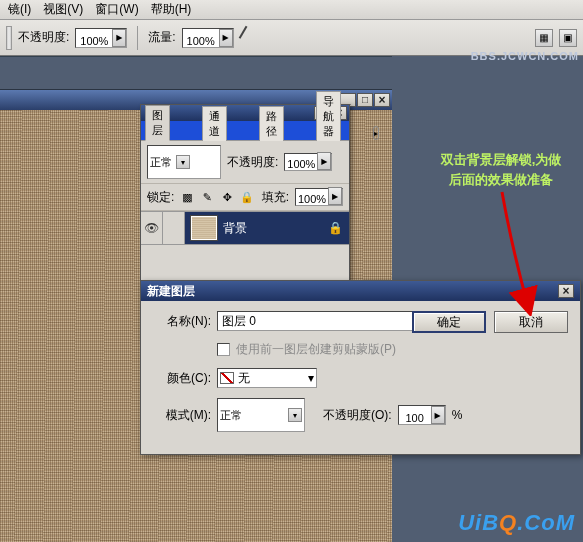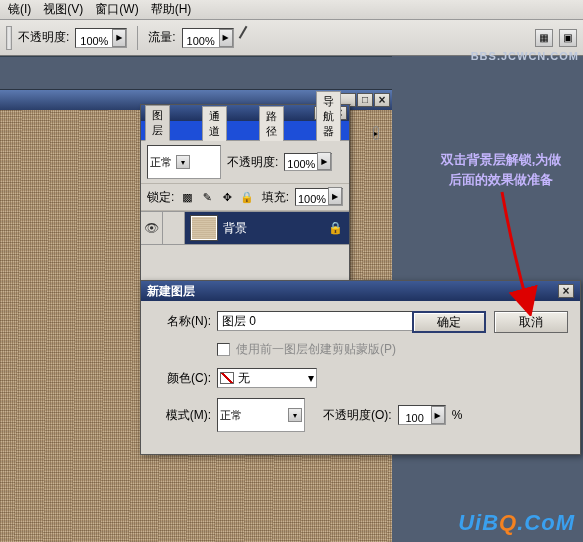--- a/index.html
+++ b/index.html
@@ -53,21 +53,21 @@
 .dlg-row label { width: 58px; text-align: right; color: #000; }
 .text-in { flex: 1; height: 20px; border: 1px inset #999; background: #fff; padding: 0 4px; font-size: 12px; }
 .chk { width: 13px; height: 13px; border: 1px inset #999; background: #fff; }
 .disabled { color: #8a8a8a; }
 .color-sel { display: flex; align-items: center; border: 1px inset #999; background: #fff; height: 20px; width: 100px; padding: 0 2px; gap: 4px; }
 .color-box { width: 14px; height: 12px; background: #fff; border: 1px solid #666; position: relative; }
 .color-box::after { content:''; position:absolute; inset:0; background: linear-gradient(45deg, transparent 45%, #c00 45% 55%, transparent 55%); }
 .dlg-btns { position: absolute; right: 12px; top: 10px; display: flex; flex-direction: row; gap: 8px; }
 .dlg-btn { width: 74px; height: 22px; background: linear-gradient(#f0eee8,#d0ccc4); border: 1px solid #666; box-shadow: inset 1px 1px #fff; font-size: 12px; }
 .btn-default { border: 2px solid #2a3c70; }
-.hint { position: absolute; right: 12px; top: 150px; width: 140px; color: #c4b5fd; font-weight: bold; font-size: 13px; line-height: 20px; text-align: center; }
+.hint { position: absolute; right: 12px; top: 150px; width: 140px; color: #bef264; font-weight: bold; font-size: 13px; line-height: 20px; text-align: center; }
 .arrow-svg { position: absolute; left: 452px; top: 188px; width: 90px; height: 128px; pointer-events: none; }
 .watermark { position: absolute; right: 8px; bottom: 6px; font: italic bold 22px Arial; color: #3aa0ef; letter-spacing: 1px; }
 .watermark .o { color: #f58220; }
 .layers-fill { height: 70px; background: #d9d6d0; }
 </style>
 </head>
 <body>
 
 <div class="topurl">BBS.JCWCN.COM</div>
 

